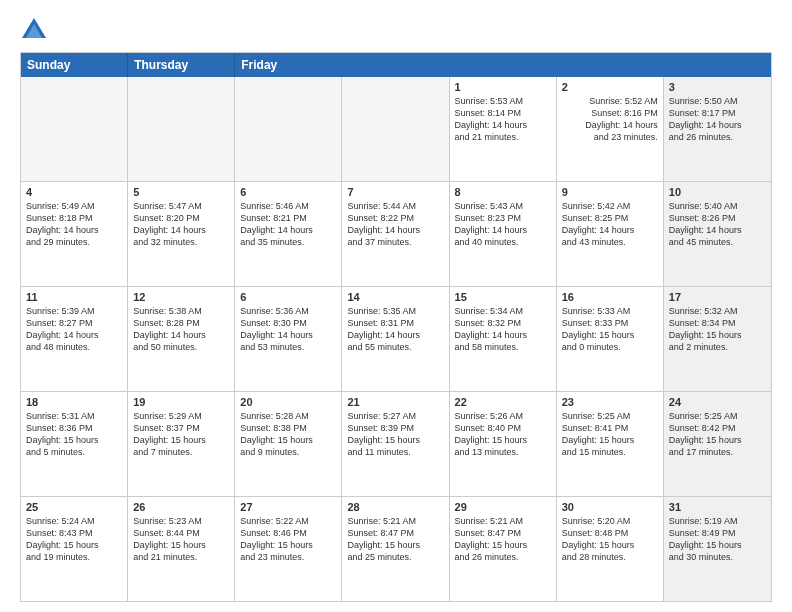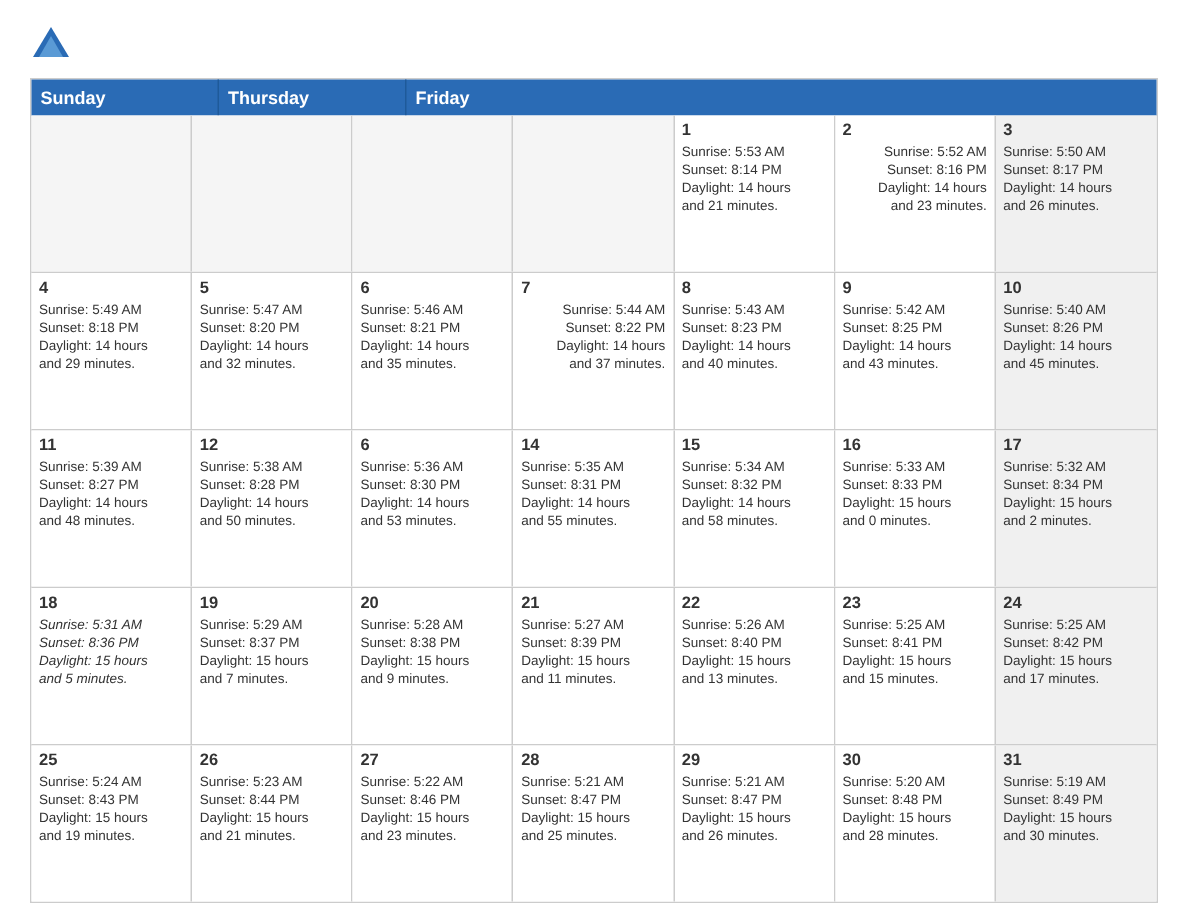--- a/index.html
+++ b/index.html
@@ -56,21 +56,21 @@
       color: #555;
     }
     .calendar {
       flex: 1;
       display: flex;
       flex-direction: column;
       border: 1px solid #ccc;
     }
     .cal-header-row {
       display: grid;
-      grid-template-columns: repeat(6, 1fr);
+      grid-template-columns: repeat(7, 1fr);
       background: #2a6bb5;
     }
     .cal-header-cell {
       color: #fff;
       font-size: 12px;
       font-weight: bold;
       padding: 5px 6px;
       border-right: 1px solid #1e5a9a;
       text-align: left;
     }
@@ -183,21 +183,21 @@
           </div>
           <div class="cal-cell">
             <span class="day-num">6</span>
             <div class="cell-info" style="white-space: pre-line;">Sunrise: 5:46 AM
 Sunset: 8:21 PM
 Daylight: 14 hours
 and 35 minutes.</div>
           </div>
           <div class="cal-cell">
             <span class="day-num">7</span>
-            <div class="cell-info" style="white-space: pre-line; text-align: right;">Sunrise: 5:44 AM
+            <div class="cell-info" style="white-space: pre-line;">Sunrise: 5:44 AM
 Sunset: 8:22 PM
 Daylight: 14 hours
 and 37 minutes.</div>
           </div>
           <div class="cal-cell">
             <span class="day-num">8</span>
             <div class="cell-info" style="white-space: pre-line;">Sunrise: 5:43 AM
 Sunset: 8:23 PM
 Daylight: 14 hours
 and 40 minutes.</div>
@@ -264,21 +264,21 @@
             <span class="day-num">17</span>
             <div class="cell-info" style="white-space: pre-line;">Sunrise: 5:32 AM
 Sunset: 8:34 PM
 Daylight: 15 hours
 and 2 minutes.</div>
           </div>
         </div>
         <div class="cal-row">
           <div class="cal-cell">
             <span class="day-num">18</span>
-            <div class="cell-info" style="white-space: pre-line; font-style: italic;">Sunrise: 5:31 AM
+            <div class="cell-info" style="white-space: pre-line;">Sunrise: 5:31 AM
 Sunset: 8:36 PM
 Daylight: 15 hours
 and 5 minutes.</div>
           </div>
           <div class="cal-cell">
             <span class="day-num">19</span>
             <div class="cell-info" style="white-space: pre-line;">Sunrise: 5:29 AM
 Sunset: 8:37 PM
 Daylight: 15 hours
 and 7 minutes.</div>

